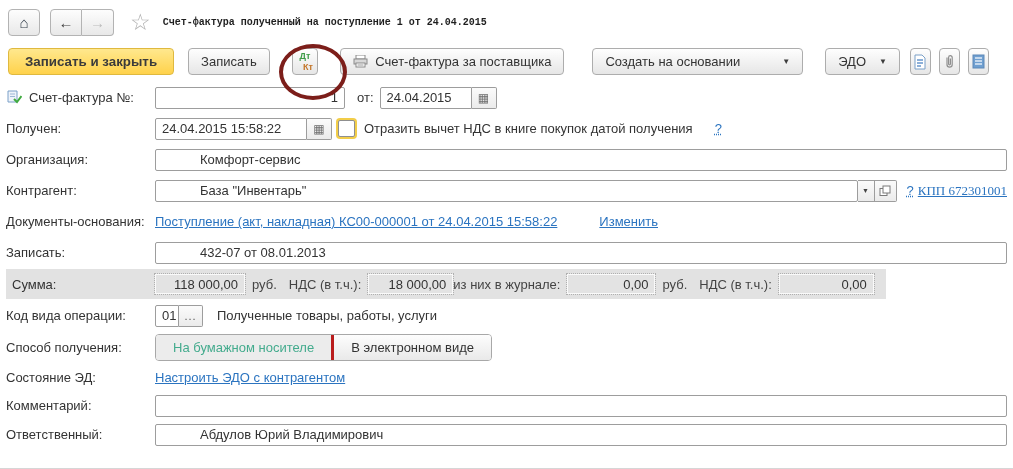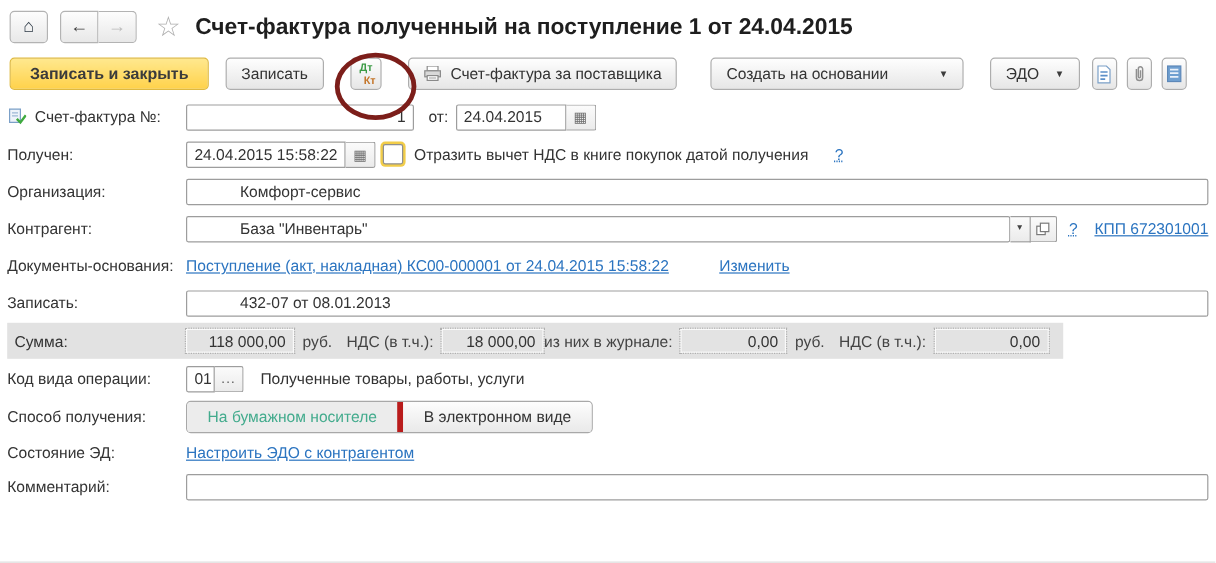--- a/index.html
+++ b/index.html
@@ -17,21 +17,21 @@
     font-size:15px; cursor:pointer;
   }
   .homebtn { font-size:15px; color:#2e3a46; font-weight:bold; }
   .navgroup { display:inline-flex; margin-left:10px; }
   .navgroup .navbtn { border-radius:0; }
   .navgroup .navbtn:first-child { border-radius:4px 0 0 4px; }
   .navgroup .navbtn:last-child { border-radius:0 4px 4px 0; border-left:none; }
   .arr-on { color:#3c3c3c; font-weight:bold; }
   .arr-off { color:#bcbcbc; font-weight:bold; }
   .star { margin-left:16px; font-size:23px; color:#b0b0b0; line-height:1; cursor:pointer; }
-  .title { margin-left:12px; font-size:19px; font-weight:bold; color:#1e1e1e; white-space:nowrap; }
+  .title { margin-left:12px; font-size:10px; font-weight:bold; color:#1e1e1e; white-space:nowrap;font-family:Liberation Mono, monospace; }
 
   
   .toolbar { display:flex; align-items:center; padding:9px 24px 6px 8px; height:40px; position:relative; }
   .btn {
     height:27px; display:inline-flex; align-items:center; gap:7px; padding:0 12px;
     border:1px solid #adadad; border-radius:4px; background:linear-gradient(#fefefe,#e6e6e6);
     font-size:13px; color:#333; cursor:pointer; white-space:nowrap;
   }
   .btn-primary {
     height:27px; display:inline-flex; align-items:center; padding:0 16px;
@@ -72,37 +72,37 @@
   .combo { width:17px; font-size:8px; color:#444; }
   .openb { width:22px; }
   .dots { width:24px; font-size:11px; letter-spacing:1px; color:#555; }
   .cb {
     width:17px; height:17px; border:1px solid #8f8f8f; border-radius:2px; background:#fff;
     margin:0 9px 0 6px; box-shadow:0 0 0 2px #f2cd49; flex:none; cursor:pointer;
   }
   .lnk { color:#2b74c0; text-decoration:underline; cursor:pointer; white-space:nowrap; }
   .lnk.dotted { text-decoration-style:dotted; }
   .help { margin-left:22px; }
-  .kpp { margin-left:14px; }
+  .kpp { margin-left:4px;font-family:Liberation Serif, serif; }
   .chg { margin-left:42px; }
 
   
   .sumband { background:#e2e2e2; width:880px; height:30px; margin:1px 0; display:flex; align-items:center; padding-left:6px; }
   .sumband .lbl { width:143px; }
   .ro {
     background:#e3e3e3; border:1px solid #fafafa; outline:1px dotted #b0b0b0;
     height:20px; display:flex; align-items:center; justify-content:flex-end; padding:0 6px; white-space:nowrap;
   }
   .w90{width:90px;} .w85{width:85px;} .w88{width:88px;} .w95{width:95px;}
   .bandlbl { color:#444; white-space:nowrap; }
 
   
   .toggle { display:inline-flex; border:1px solid #a8a8a8; border-radius:4px; overflow:hidden; height:27px; }
   .tg { display:flex; align-items:center; padding:0 17px; cursor:pointer; white-space:nowrap; }
-  .tg.sel { background:#ececec; color:#43ab8d; border-right:5px solid #b91c1c; }
+  .tg.sel { background:#ececec; color:#43ab8d; border-right:3px solid #b91c1c; }
   .tg.unsel { background:linear-gradient(#fdfdfd,#e9e9e9); color:#333; }
 
   .bottomline { position:absolute; left:0; right:0; bottom:0; border-top:1px solid #d6d6d6; }
   svg { display:block; }
 </style>
 </head>
 <body>
 
 <div class="hdr">
   <div class="navbtn homebtn">⌂</div>
@@ -196,21 +196,21 @@
         </span>
       <span class="addon cal">▦</span>
     </span>
   </div>
 
   <div class="row">
     <div class="lbl">
         <span>Получен:</span>
       </div>
     <span class="grp">
-      <span class="field" style="width:133px">
+      <span class="field" style="width:152px">
           <span>24.04.2015 15:58:22</span>
         </span>
       <span class="addon cal">▦</span>
     </span>
     <span class="cb"></span>
     <span>Отразить вычет НДС в книге покупок датой получения</span>
     <span class="lnk dotted help">?</span>
   </div>
 
   <div class="row">
@@ -314,16 +314,24 @@
 
   <div class="row" style="height:29px">
     <div class="lbl">
         <span>Комментарий:</span>
       </div>
     <div class="field grow">
         <span></span>
       </div>
   </div>
 
+  <div class="row" style="height:29px">
+    <div class="lbl">
+        <span>Ответственный:</span>
+      </div>
+    <div class="field grow">
+        <span>Абдулов Юрий Владимирович</span>
+      </div>
+  </div>
 
 </div>
 
 <div class="bottomline"></div>
 
 </body></html>

